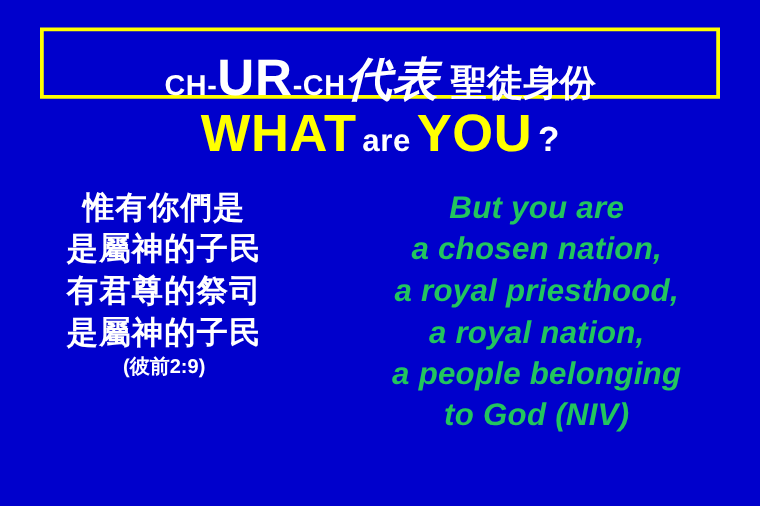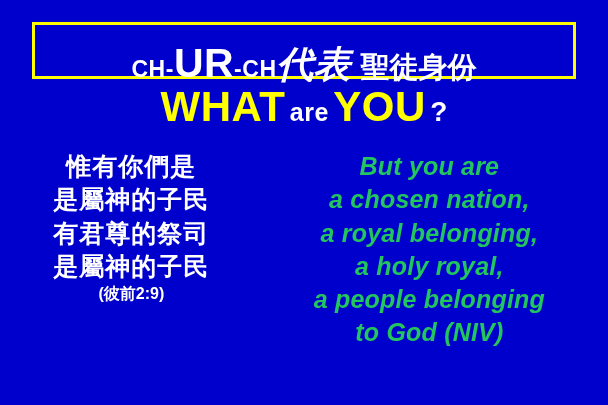--- a/index.html
+++ b/index.html
@@ -154,21 +154,21 @@
       <div>惟有你們是</div>
       <div>是屬神的子民</div>
       <div>有君尊的祭司</div>
       <div>是屬神的子民</div>
       <div class="ref">(彼前2:9)</div>
     </div>
 
     <div class="col-en">
       <div>But you are</div>
       <div>a chosen nation,</div>
-      <div>a royal belonging,</div>
-      <div>a holy royal,</div>
+      <div>a royal priesthood,</div>
+      <div>a royal nation,</div>
       <div>a people belonging</div>
       <div>to God (NIV)</div>
     </div>
 
   </div>
 
 </div>
 
 </body></html>

